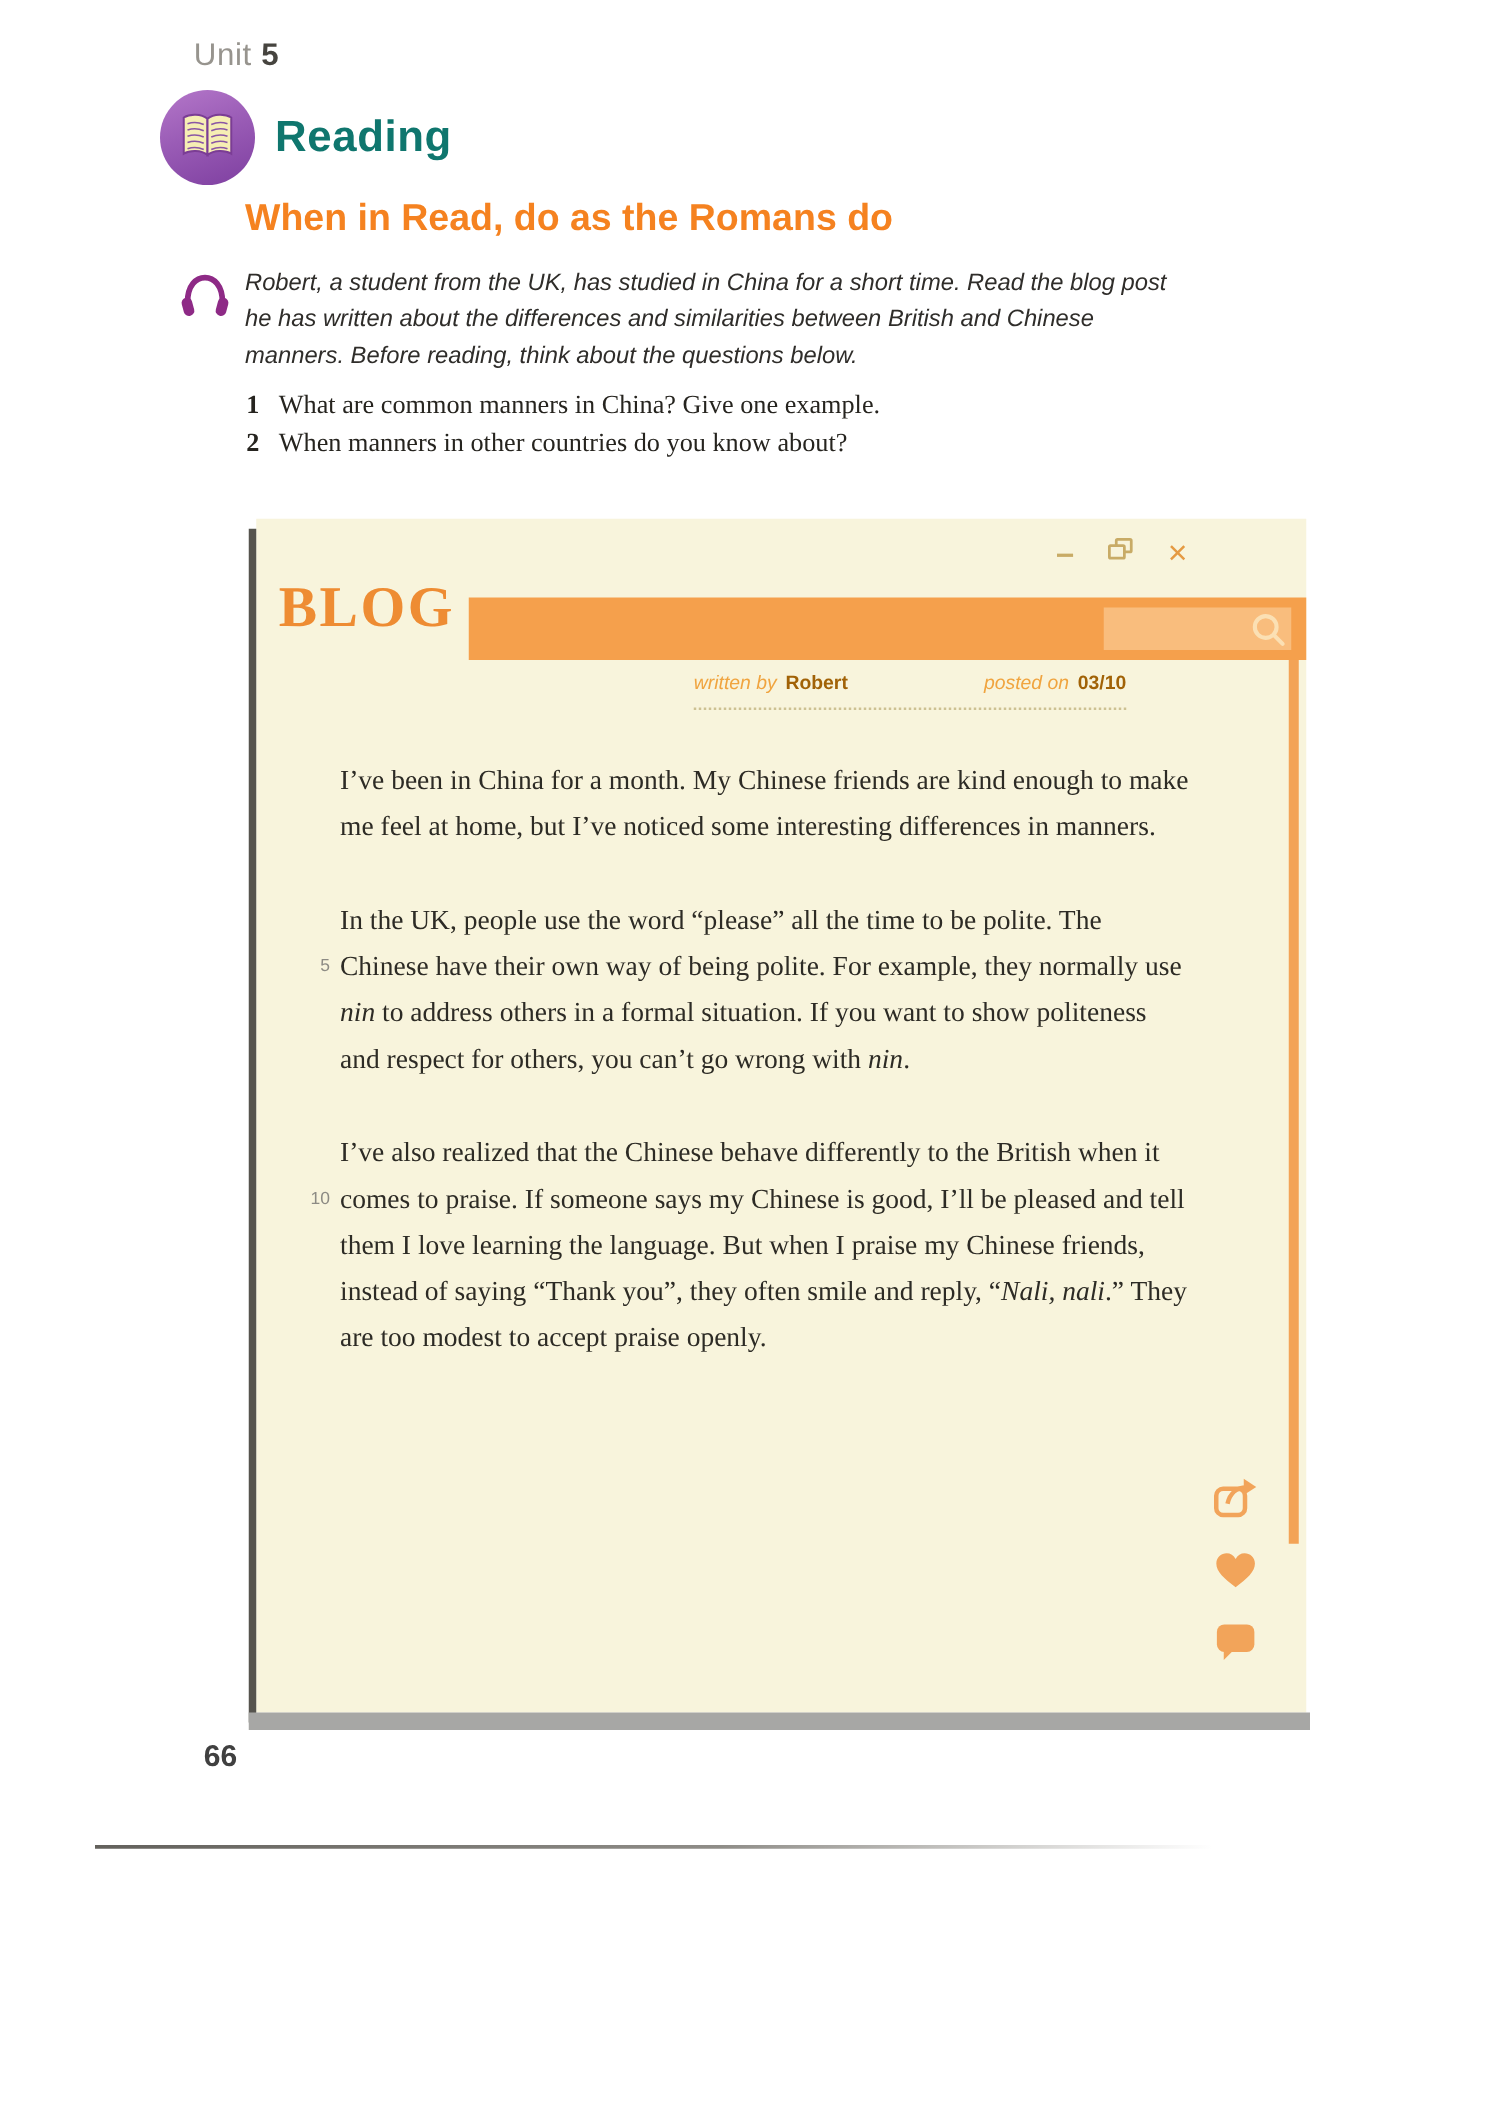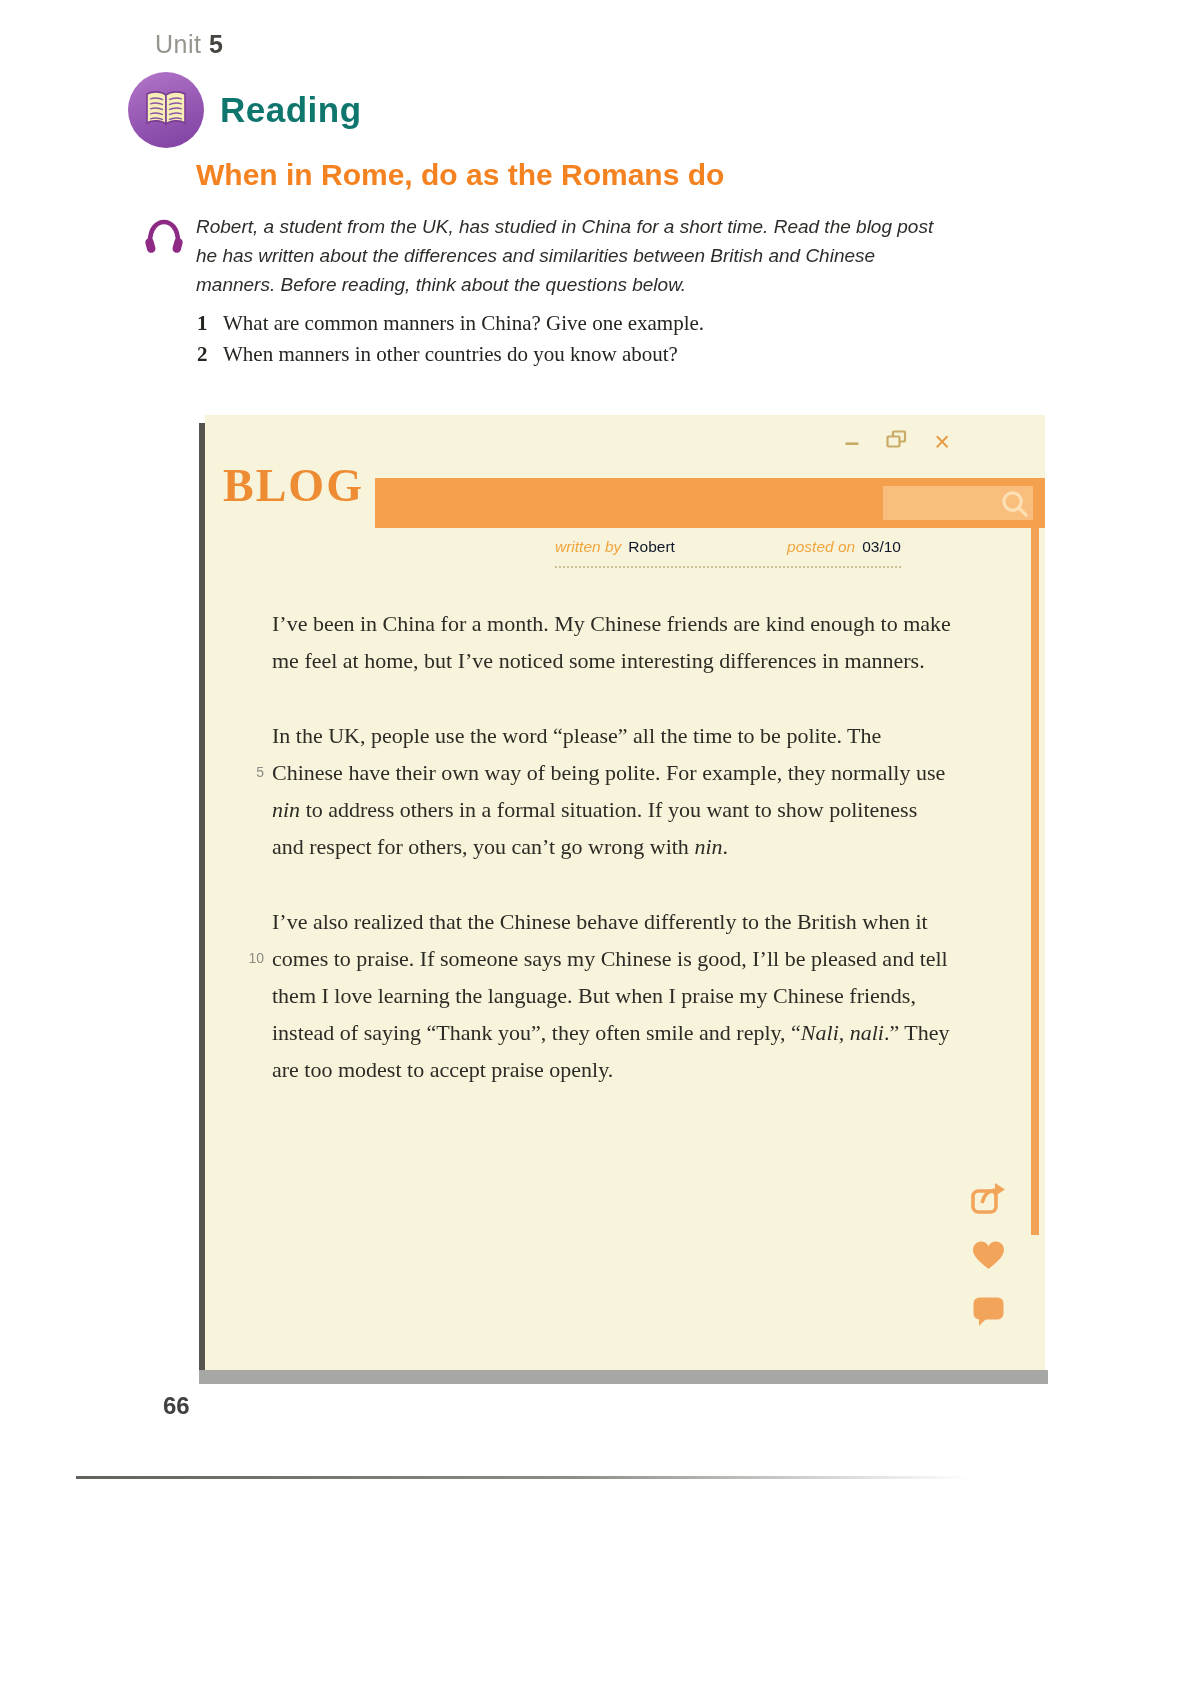--- a/index.html
+++ b/index.html
@@ -32,21 +32,21 @@
   .blog-logo{position:absolute;left:18px;top:44px;font-family:"Liberation Serif",serif;font-weight:bold;
     font-size:46px;color:#ee8c33;letter-spacing:2px;}
   .title-bar{position:absolute;left:170px;right:0;top:63px;height:50px;background:#f5a04c;}
   .search-box{position:absolute;right:12px;top:8px;width:150px;height:34px;background:#f9bd7d;
     display:flex;align-items:center;}
   .search-box input{flex:1;min-width:0;background:transparent;border:none;outline:none;height:100%;
     font-family:"Liberation Sans",sans-serif;font-size:15px;color:#7a5322;padding:0 4px 0 8px;}
   .byline{position:absolute;left:350px;top:123px;width:346px;display:flex;justify-content:space-between;
     padding-bottom:10px;border-bottom:2px dotted #cdc193;font-size:15.5px;}
   .byline .lbl{font-style:italic;color:#f0a43f;margin-right:7px;}
-  .byline .val{color:#0f172a;font-weight:normal;}
+  .byline .val{color:#a16207;font-weight:bold;}
   .blog-body{position:absolute;left:67px;top:190px;width:682px;font-family:"Liberation Serif",serif;
     font-size:22px;line-height:37px;color:#2d2b25;}
   .blog-body p{margin:0 0 38px 0;position:relative;}
   .blog-body .it{font-style:italic;}
   .line-no{position:absolute;left:-30px;top:37px;width:22px;text-align:right;font-family:"Liberation Sans",sans-serif;
     font-size:14px;color:#8d8b84;line-height:37px;}
   .action-icons{position:absolute;right:38px;top:766px;display:flex;flex-direction:column;gap:21px;align-items:center;}
   .action-icons>div{cursor:pointer;}
   .scrollbar{position:absolute;right:6px;top:113px;width:8px;height:707px;background:#f3a356;cursor:pointer;}
   
@@ -76,21 +76,21 @@
           <path d="M42 17 C38 15.6 33 15.8 29 17.6"></path>
         <path d="M42 22 C38 20.6 33 20.8 29 22.6"></path>
           <path d="M42 27 C38 25.6 33 25.8 29 27.6"></path>
         <path d="M42 32 C38 30.6 33 30.8 29 32.6"></path>
       </g>
     </svg>
   </div>
   <div class="section-title">Reading</div>
 </div>
 
-<div class="lesson-title">When in Rome, do as the Romans do</div>
+<div class="lesson-title">When in Read, do as the Romans do</div>
 
 <div class="headphones">
   <svg width="44" height="42" viewBox="0 0 44 42">
     <path d="M8 26 C8 12 15 6 22 6 C29 6 36 12 36 26" fill="none" stroke="#8e2a86" stroke-width="4.6" stroke-linecap="round"></path>
     <g fill="#8e2a86">
       <rect x="4" y="22" width="8.5" height="15" rx="4.2" transform="rotate(-15 8 29)"></rect>
       <rect x="31.5" y="22" width="8.5" height="15" rx="4.2" transform="rotate(15 36 29)"></rect>
     </g>
   </svg>
 </div>

